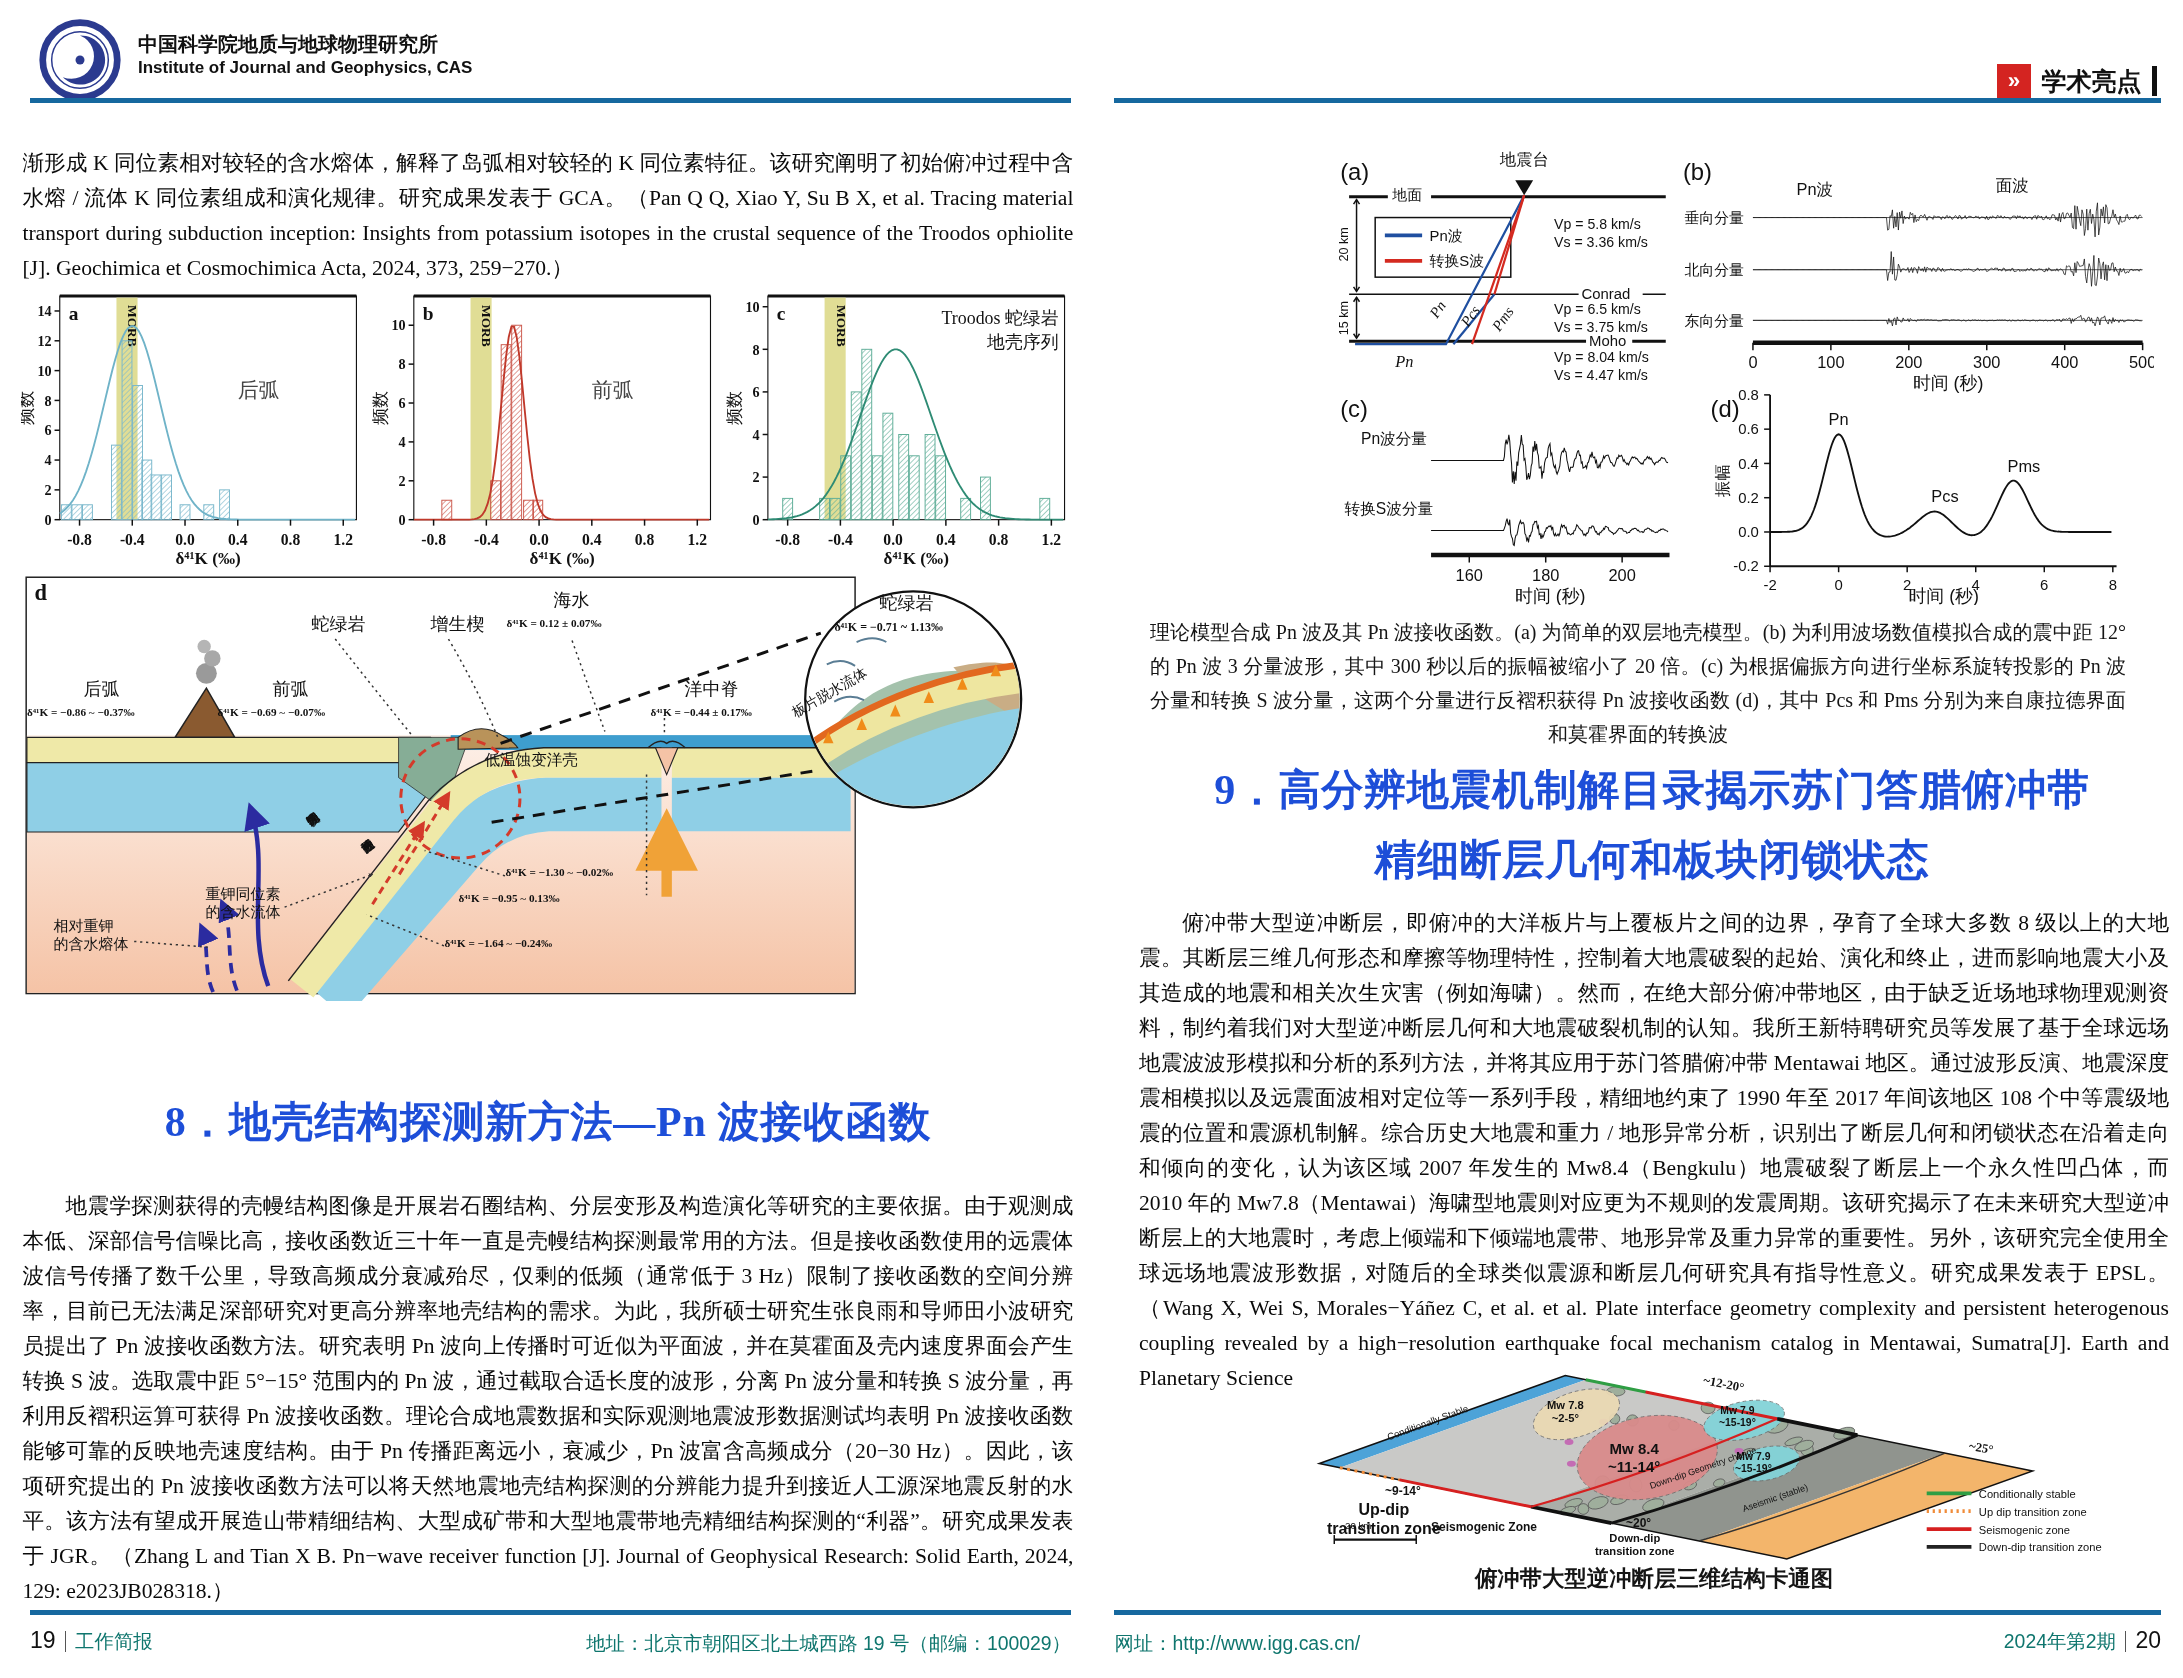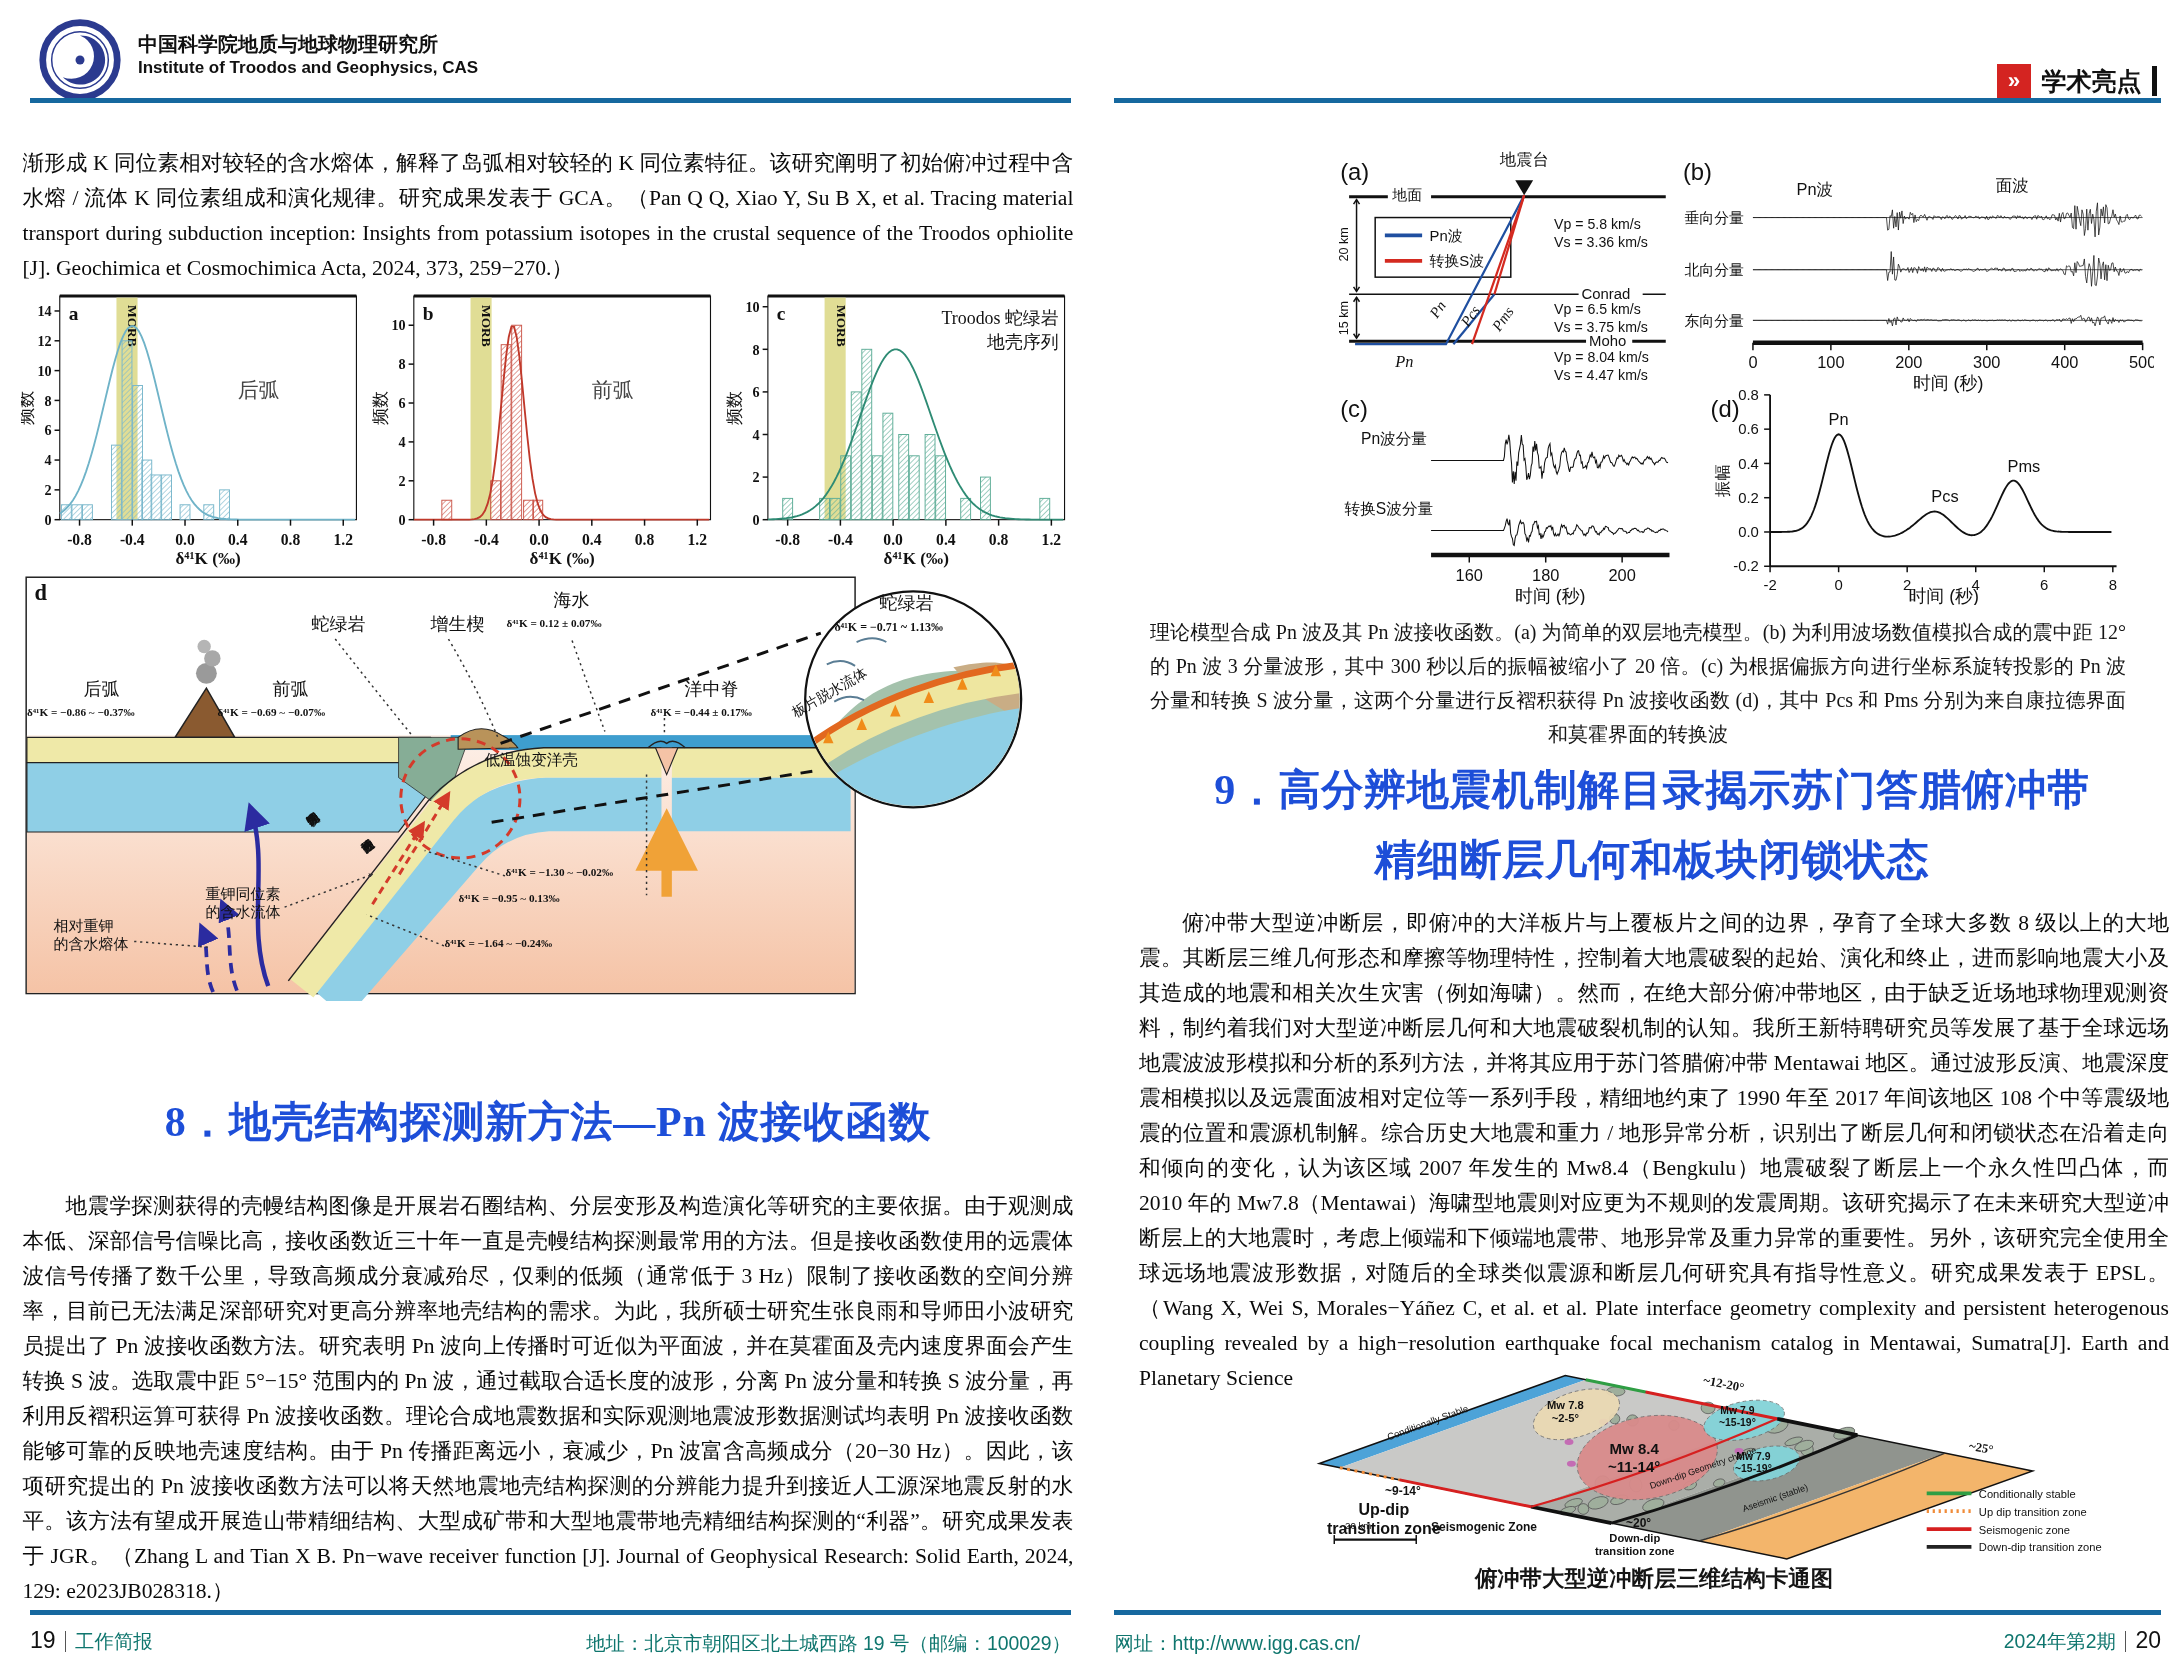--- a/index.html
+++ b/index.html
@@ -38,21 +38,21 @@
     <svg width="82" height="82" viewBox="0 0 110 110">
       <circle cx="55" cy="55" r="50" fill="#ffffff" stroke="#2b3a8f" stroke-width="9"></circle>
       <circle cx="55" cy="55" r="38" fill="#ffffff" stroke="#2b3a8f" stroke-width="2"></circle>
       <path d="M55 22 a33 33 0 1 1 -23 56 a26 26 0 1 0 23 -56 z" fill="#2b3a8f"></path>
       <circle cx="55" cy="55" r="12" fill="#ffffff"></circle>
       <circle cx="55" cy="55" r="6" fill="#2b3a8f"></circle>
     </svg>
   </div>
   <div class="abs" style="left:138px;top:31px;">
     <div id="hdr-cn">中国科学院地质与地球物理研究所</div>
-    <div id="hdr-en">Institute of Troodos and Geophysics, CAS</div>
+    <div id="hdr-en">Institute of Journal and Geophysics, CAS</div>
   </div>
   <div class="abs rule" style="left:30px;top:98px;width:1041px;"></div>
 
   <div class="abs para" id="intro" style="left:22.4px;top:146px;width:1051px;">渐形成 K 同位素相对较轻的含水熔体，解释了岛弧相对较轻的 K 同位素特征。该研究阐明了初始俯冲过程中含水熔 / 流体 K 同位素组成和演化规律。研究成果发表于 GCA。（Pan Q Q, Xiao Y, Su B X, et al. Tracing material transport during subduction inception: Insights from potassium isotopes in the crustal sequence of the Troodos ophiolite [J]. Geochimica et Cosmochimica Acta, 2024, 373, 259−270.）</div>
 
   <div class="abs fig" id="fig1-hist" style="left:21px;top:287px;width:1051px;height:282px;"><svg width="1051" height="282" viewBox="0 0 1410 378">
         <defs>
           <pattern id="h0" width="5" height="5" patternUnits="userSpaceOnUse" patternTransform="rotate(45)">
             <line x1="0" y1="0" x2="0" y2="5" stroke="#7ab8cc" stroke-width="1.6"></line>
           </pattern>

